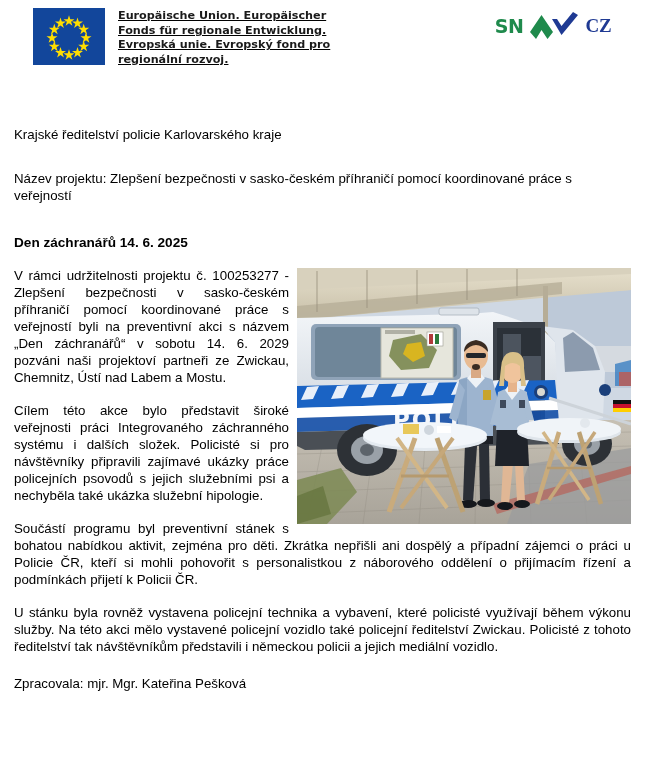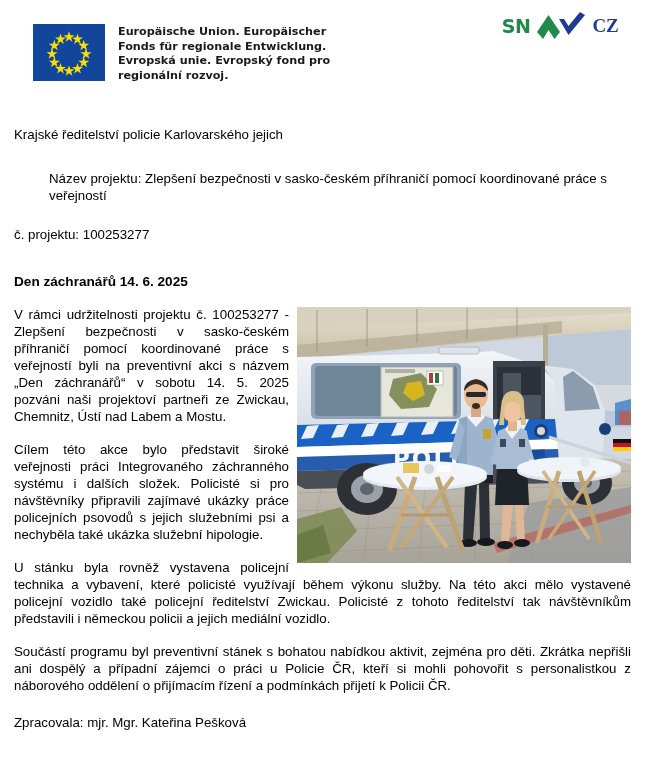--- a/index.html
+++ b/index.html
@@ -19,23 +19,24 @@
 
   
   .header {
     position: relative;
     height: 96px;
     width: 645px;
   }
   .eu-logo-block {
     position: absolute;
     left: 33px;
-    top: 24px;
+    top: 8px;
     display: flex;
     align-items: flex-start;
+    text-decoration: underline;
   }
   .eu-flag {
     width: 72px;
     height: 57px;
     background: #12469b;
     position: relative;
     flex: 0 0 auto;
   }
   .eu-text {
     margin-left: 13px;
@@ -43,21 +44,21 @@
     font-weight: bold;
     font-size: 11.2px;
     line-height: 14.6px;
     color: #1a1a1a;
     padding-top: 1px;
     max-width: 215px;
   }
 
   .interreg-block {
     position: absolute;
-    right: 15px;
+    right: 22px;
     top: 10px;
     width: 140px;
     text-align: center;
   }
   .interreg-logo {
     display: flex;
     align-items: center;
     justify-content: center;
     height: 32px;
   }
@@ -97,21 +98,20 @@
     font-size: 13.3px;
     line-height: 17px;
   }
   .line-org {
     margin-top: 30px;
     font-size: 13.3px;
   }
   .project-name {
     margin-top: 27px;
     max-width: 616px;
-    margin-left: 35px;
   }
   .project-no {
     margin-top: 22px;
   }
   .section-title {
     margin-top: 30px;
     font-weight: bold;
     font-size: 13.6px;
   }
 
@@ -190,25 +190,24 @@
         <polygon points="24,8 33.5,24 50,4 45,1 33.5,15 29,8" fill="#1f3a93"></polygon>
       </svg>
       <span class="interreg-cz">CZ</span>
     </div>
   </div>
 
 </div>
 
 <div class="doc">
 
-  <div class="line-org">Krajské ředitelství policie Karlovarského jejich</div>
+  <div class="line-org">Krajské ředitelství policie Karlovarského kraje</div>
 
   <div class="project-name">Název projektu: Zlepšení bezpečnosti v sasko-českém příhraničí pomocí koordinované práce s veřejností</div>
 
-  <div class="project-no">č. projektu: 100253277</div>
 
   <div class="section-title">Den záchranářů  14. 6. 2025</div>
 
   <div class="flow-area clearfix">
 
     <div class="photo-wrap">
       <svg class="photo" viewBox="0 0 334 256" preserveAspectRatio="none">
         <defs>
           <linearGradient id="gPave" x1="0" y1="0" x2="0" y2="1">
             <stop offset="0" stop-color="#c6c0b4"></stop>
@@ -417,24 +416,24 @@
             <path d="M282,164 L304,236" stroke="#bda274" stroke-width="4.5" fill="none"></path>
             <path d="M246,164 L292,232" stroke="#d2b687" stroke-width="3.5" fill="none"></path>
             <path d="M298,164 L252,232" stroke="#c6a87a" stroke-width="3.5" fill="none"></path>
             <line x1="250" y1="200" x2="294" y2="200" stroke="#b69a6e" stroke-width="2.5"></line>
             <circle cx="288" cy="155" r="5" fill="#e3e8ed"></circle>
           </g>
         </g>
       </svg>
     </div>
 
-    <p class="para"><span>V rámci udržitelnosti projektu č. 100253277 - Zlepšení bezpečnosti v sasko-českém příhraničí pomocí koordinované práce s veřejností byli na preventivní akci s názvem „Den záchranářů“ v sobotu 14. 5. 2025 pozváni naši projektoví partneři ze </span><span class="spell-error">Zwickau</span><span>, Chemnitz, Ústí nad Labem a Mostu.</span></p>
+    <p class="para"><span>V rámci udržitelnosti projektu č. 100253277 - Zlepšení bezpečnosti v sasko-českém příhraničí pomocí koordinované práce s veřejností byli na preventivní akci s názvem „Den záchranářů“ v sobotu 14. 6. 2029 pozváni naši projektoví partneři ze </span><span class="spell-error">Zwickau</span><span>, Chemnitz, Ústí nad Labem a Mostu.</span></p>
 
     <p class="para">Cílem této akce bylo představit široké veřejnosti práci Integrovaného záchranného systému i dalších složek. Policisté si pro návštěvníky připravili zajímavé ukázky práce policejních psovodů s jejich služebními psi a nechyběla také ukázka služební hipologie.</p>
 
+    <p class="para">Součástí programu byl preventivní stánek s bohatou nabídkou aktivit, zejména pro děti. Zkrátka nepřišli ani dospělý a případní zájemci o práci u Policie ČR, kteří si mohli pohovořit s personalistkou z náborového oddělení o přijímacím řízení a podmínkách přijetí k Policii ČR.</p>
+
     <p class="para"><span>U stánku byla rovněž vystavena policejní technika a vybavení, které policisté využívají během výkonu služby. Na této akci mělo vystavené policejní vozidlo také policejní ředitelství </span><span class="spell-error">Zwickau</span><span>. Policisté z tohoto ředitelství tak návštěvníkům představili i německou policii a jejich mediální vozidlo.</span></p>
-
-    <p class="para">Součástí programu byl preventivní stánek s bohatou nabídkou aktivit, zejména pro děti. Zkrátka nepřišli ani dospělý a případní zájemci o práci u Policie ČR, kteří si mohli pohovořit s personalistkou z náborového oddělení o přijímacím řízení a podmínkách přijetí k Policii ČR.</p>
 
     <div class="signature">Zpracovala: mjr. Mgr. Kateřina Pešková</div>
   </div>
 
 </div>
 
 </body></html>

